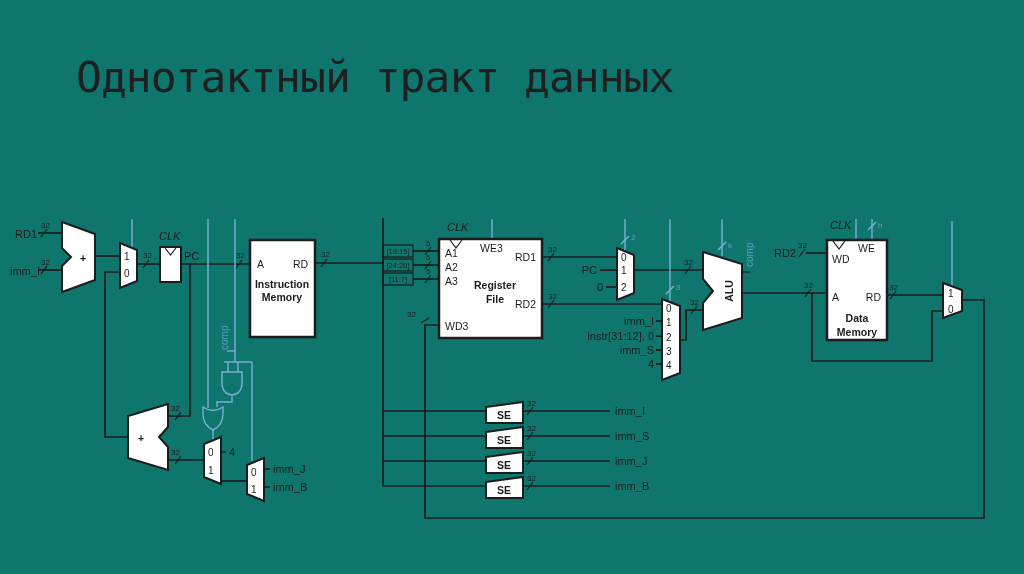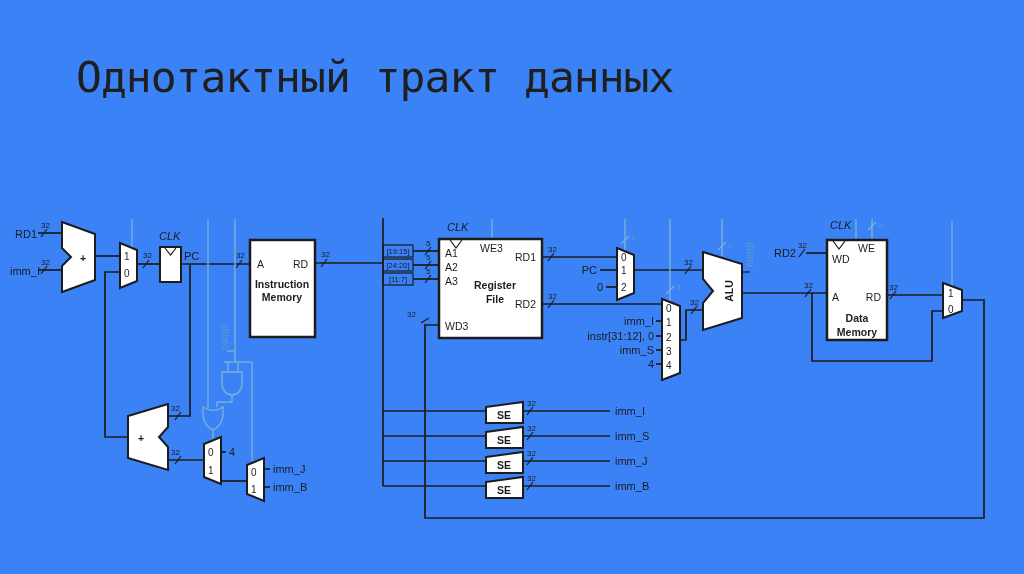--- a/index.html
+++ b/index.html
@@ -1,16 +1,16 @@
 <!DOCTYPE html>
 <html><head>
 <meta charset="utf-8">
 <style>
   html,body{margin:0;padding:0;background:#ffffff;}
-  .slide{position:relative;width:1024px;height:574px;background:#3b82f6;overflow:hidden;
+  .slide{position:relative;width:1024px;height:574px;background:#0f766e;overflow:hidden;
          font-family:"Liberation Sans",sans-serif;}
   .title{position:absolute;left:76px;top:52px;margin:0;font-family:"DejaVu Sans Mono",monospace;
          font-size:43px;font-weight:normal;letter-spacing:-1px;color:#1f1f1f;white-space:nowrap;}
   svg{position:absolute;left:0;top:0;}
   svg text{font-family:"Liberation Sans",sans-serif;fill:#1c1c1c;}
   .wire{stroke:#1c1c1c;stroke-width:1.7;fill:none;}
   .thin{stroke:#1c1c1c;stroke-width:1.2;fill:none;}
   .blk{stroke:#1c1c1c;stroke-width:2.5;fill:#ffffff;}
   .blk2{stroke:#1c1c1c;stroke-width:2;fill:#ffffff;}
   .ctl{stroke:#7ab0d4;stroke-width:1.4;fill:none;}

